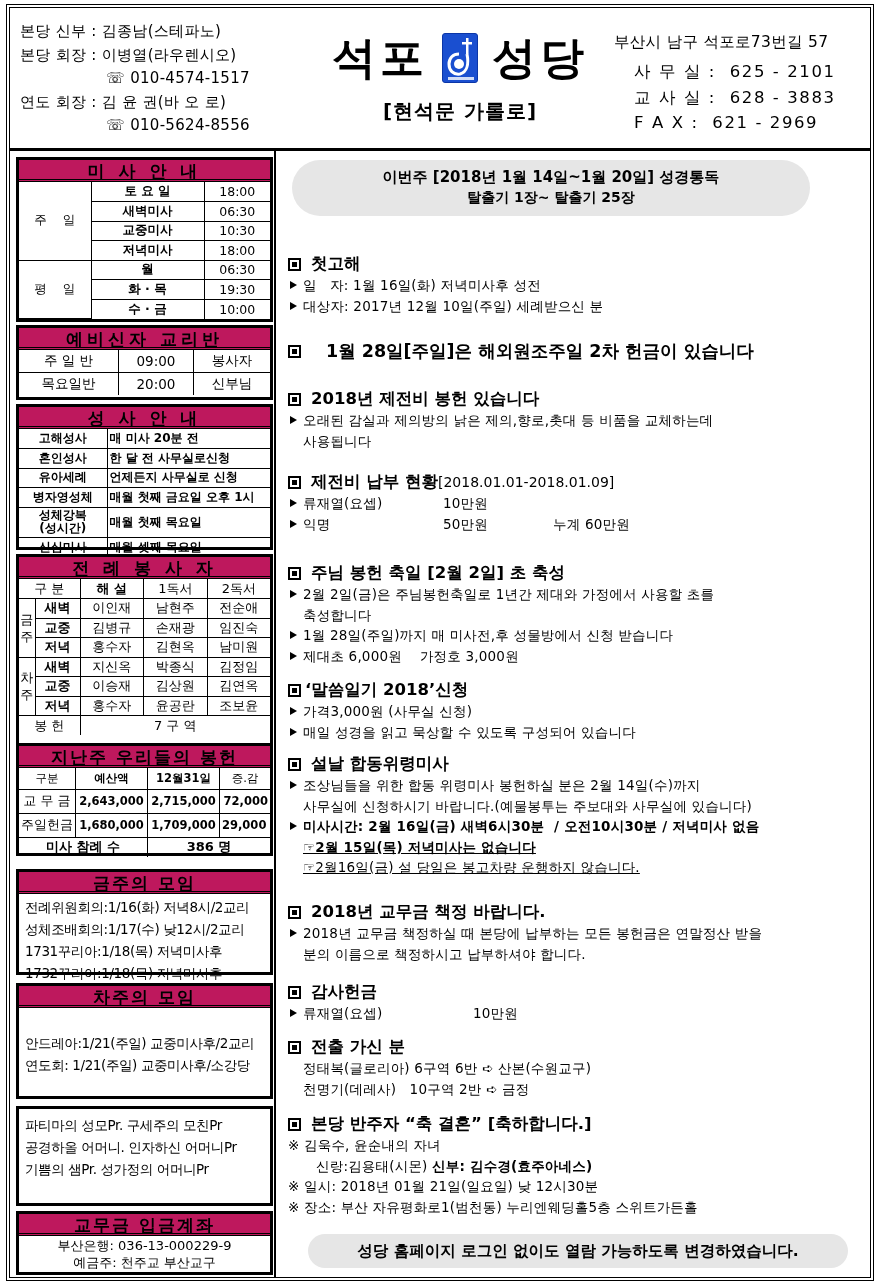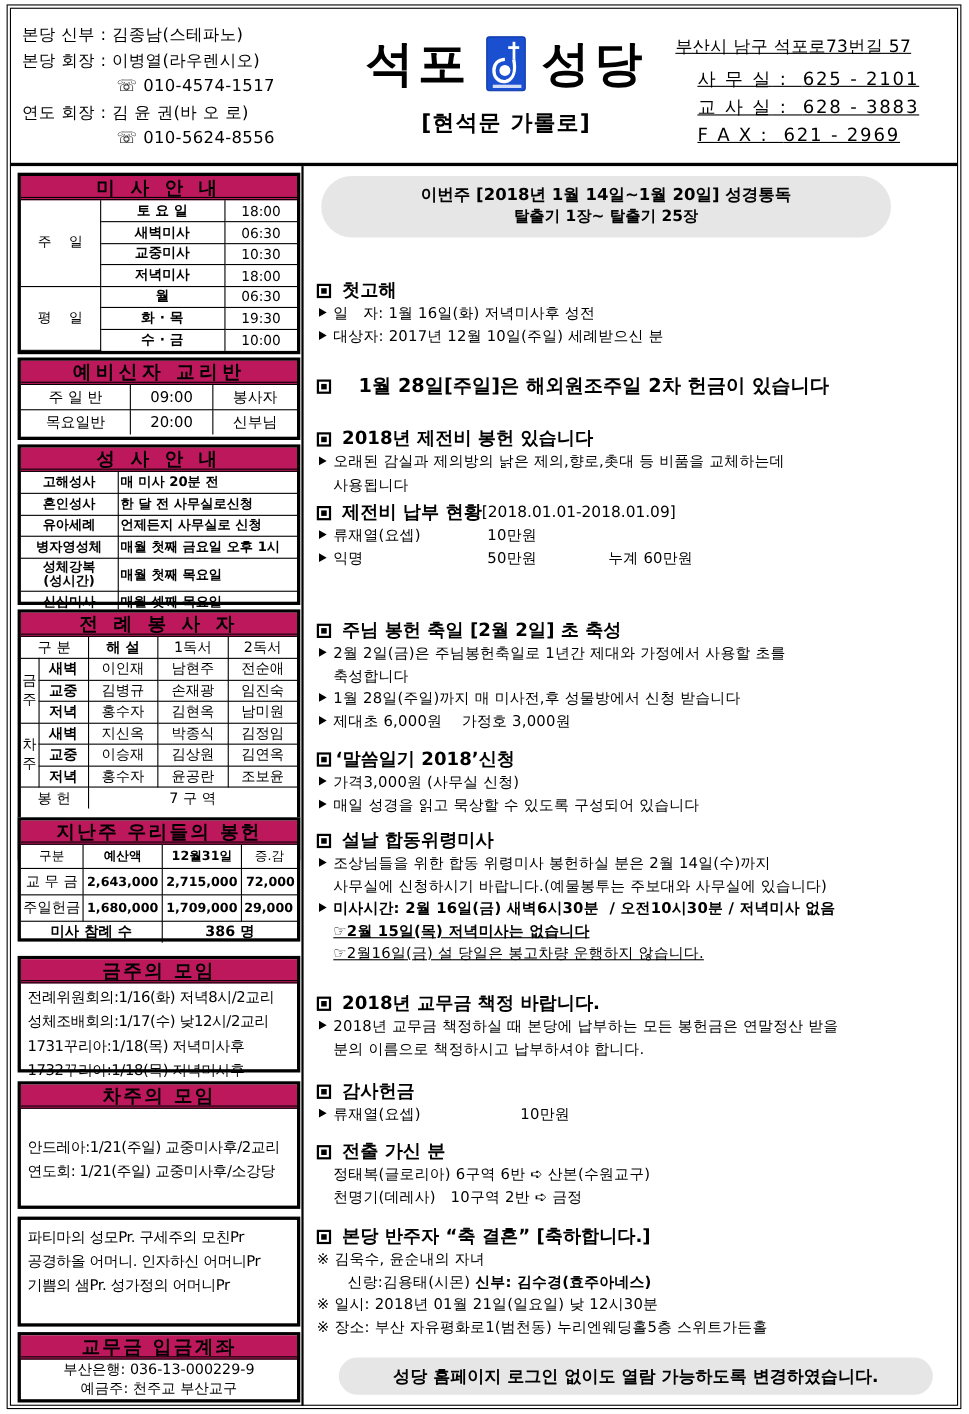--- a/index.html
+++ b/index.html
@@ -15,21 +15,21 @@
   
   .header { position: absolute; left: 0; top: 0; width: 860px; height: 143px; border-bottom: 3px solid #000; }
   .hdr-left { position: absolute; left: 10px; top: 12px; width: 270px; font-size: 15px; line-height: 23.5px; letter-spacing: 0.3px; }
   .hdr-left .phone { padding-left: 86px; }
   .hdr-center { position: absolute; left: 300px; top: 18px; width: 300px; text-align: center; }
   .title-row { display: flex; align-items: center; justify-content: center; gap: 14px; height: 64px; }
   .title-word { font-size: 44px; font-weight: bold; letter-spacing: 4px; font-family: "DejaVu Sans", sans-serif; }
   .logo { width: 36px; height: 50px; background: #1a4fd0; border-radius: 3px; position: relative; border: 1px solid #0b36a8; }
   .logo svg { position: absolute; left: 0; top: 0; }
   .subtitle { font-size: 20px; font-weight: bold; margin-top: 8px; letter-spacing: 1px; }
-  .hdr-right { position: absolute; left: 604px; top: 24px; width: 250px; font-size: 15.5px; text-decoration: underline; }
+  .hdr-right { position: absolute; left: 604px; top: 24px; width: 250px; font-size: 15.5px; }
   .hdr-right .addr { margin-bottom: 6px; letter-spacing: 0.3px; }
   .hdr-right .tel { line-height: 25.5px; font-size: 16.5px; padding-left: 20px; letter-spacing: 1.6px; white-space: pre; }
 
   
   .leftcol { position: absolute; left: 0; top: 143px; width: 266px; height: 1127px; border-right: 2px solid #000; }
   .box { position: absolute; left: 6px; width: 257px; border: 3px solid #000; background: #fff; }
   .box-title {
     background: #be185d; text-align: center; font-weight: bold; font-size: 17px;
     height: 22px; line-height: 22px; border-bottom: 3px double #000; letter-spacing: 4px;
   }
@@ -337,21 +337,21 @@
 
     <div class="sec" style="top:237px;">
       <div class="sec-h">
           <span class="sq"></span>
           <span>2018년 제전비 봉헌 있습니다</span>
         </div>
       <div class="line"><span class="tri"></span><span>오래된 감실과 제의방의 낡은 제의,향로,촛대 등 비품을 교체하는데</span></div>
       <div class="line indent">사용됩니다</div>
     </div>
 
-    <div class="sec" style="top:304px;">
+    <div class="sec" style="top:320px;">
       <div class="sec-h">
           <span class="sq"></span>
           <span>제전비 납부 현황</span>
           <span class="extra">[2018.01.01-2018.01.09]</span>
         </div>
       <div class="line"><span class="tri"></span><span style="display:inline-block; width:140px;">류재열(요셉)</span><span>10만원</span></div>
       <div class="line"><span class="tri"></span><span style="display:inline-block; width:140px;">익명</span><span style="display:inline-block; width:110px;">50만원</span><span>누계 60만원</span></div>
     </div>
 
     <div class="sec" style="top:411px;">

